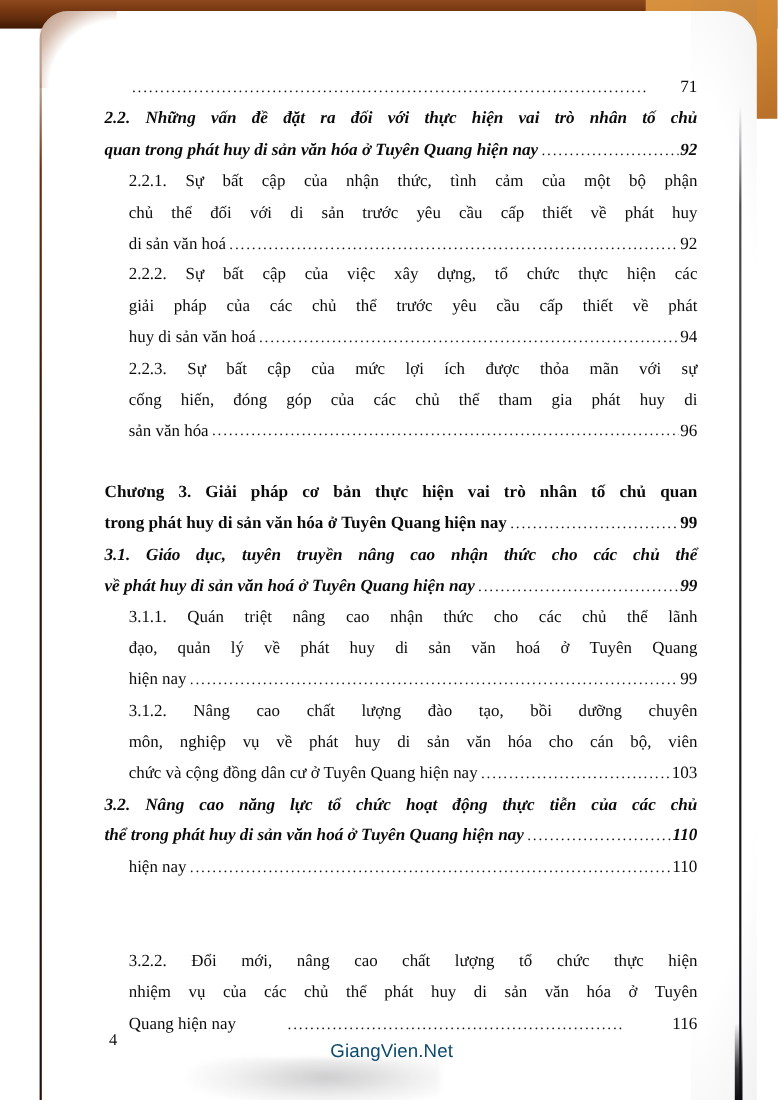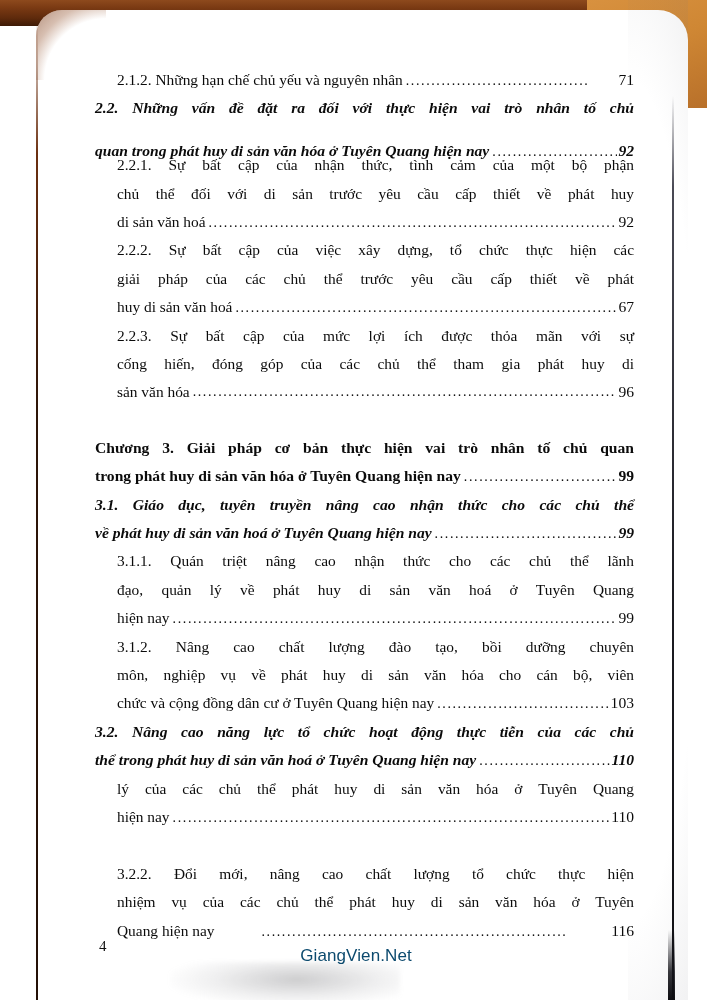--- a/index.html
+++ b/index.html
@@ -105,49 +105,48 @@
   <div class="page-curl-right"></div>
   <div class="edge-left"></div>
   <div class="edge-right"></div>
   <div class="edge-right-lower"></div>
   <div class="smudge"></div>
 </div>
 
 <div id="toc">
     <div class="entry" style="left: 117px; top: 66px; width: 517px; font-size: 15.4px; line-height: 28.4px; font-weight: normal; font-style: normal;">
       <div style="display: flex; align-items: baseline; white-space: nowrap;">
-        <span style="flex: 0 0 auto;">2.1.2. Những hạn chế chủ yếu và nguyên nhân</span>
         <span class="leader" style="font-style: normal; font-weight: normal;">........................................................................................................................</span>
         <span class="pg" style="flex: 0 0 auto; font-weight: normal; font-style: normal; padding-left: 0px; margin-left: 28px;">71</span>
       </div>
     </div>
     <div class="entry" style="left: 95px; top: 94.4px; width: 539px; font-size: 15.6px; line-height: 28.4px; font-weight: bold; font-style: italic;">
       <div style="text-align: justify; text-align-last: justify; white-space: normal; display: block;"><span>2.2. Những vấn đề đặt ra đối với thực hiện vai trò nhân tố chủ</span></div>
       <div style="display: flex; align-items: baseline; white-space: nowrap;">
-        <span style="flex: 0 0 auto; margin-top: 14px;">quan trong phát huy di sản văn hóa ở Tuyên Quang hiện nay</span>
+        <span style="flex: 0 0 auto;">quan trong phát huy di sản văn hóa ở Tuyên Quang hiện nay</span>
         <span class="leader" style="font-style: normal; font-weight: normal;">........................................................................................................................</span>
         <span class="pg" style="flex: 0 0 auto; font-weight: bold; font-style: italic; padding-left: 0px;">92</span>
       </div>
     </div>
     <div class="entry" style="left: 117px; top: 151.2px; width: 517px; font-size: 15.4px; line-height: 28.4px; font-weight: normal; font-style: normal;">
       <div style="text-align: justify; text-align-last: justify; white-space: normal; display: block;"><span>2.2.1. Sự bất cập của nhận thức, tình cảm của một bộ phận</span></div>
       <div style="text-align: justify; text-align-last: justify; white-space: normal; display: block;"><span>chủ thể đối với di sản trước yêu cầu cấp thiết về phát huy</span></div>
       <div style="display: flex; align-items: baseline; white-space: nowrap;">
         <span style="flex: 0 0 auto;">di sản văn hoá</span>
         <span class="leader" style="font-style: normal; font-weight: normal;">........................................................................................................................</span>
         <span class="pg" style="flex: 0 0 auto; font-weight: normal; font-style: normal; padding-left: 0px;">92</span>
       </div>
     </div>
     <div class="entry" style="left: 117px; top: 236.4px; width: 517px; font-size: 15.4px; line-height: 28.4px; font-weight: normal; font-style: normal;">
       <div style="text-align: justify; text-align-last: justify; white-space: normal; display: block;"><span>2.2.2. Sự bất cập của việc xây dựng, tổ chức thực hiện các</span></div>
       <div style="text-align: justify; text-align-last: justify; white-space: normal; display: block;"><span>giải pháp của các chủ thể trước yêu cầu cấp thiết về phát</span></div>
       <div style="display: flex; align-items: baseline; white-space: nowrap;">
         <span style="flex: 0 0 auto;">huy di sản văn hoá</span>
         <span class="leader" style="font-style: normal; font-weight: normal;">........................................................................................................................</span>
-        <span class="pg" style="flex: 0 0 auto; font-weight: normal; font-style: normal; padding-left: 0px;">67</span>
+        <span class="pg" style="flex: 0 0 auto; font-weight: normal; font-style: normal; padding-left: 0px;">94</span>
       </div>
     </div>
     <div class="entry" style="left: 117px; top: 321.6px; width: 517px; font-size: 15.4px; line-height: 28.4px; font-weight: normal; font-style: normal;">
       <div style="text-align: justify; text-align-last: justify; white-space: normal; display: block;"><span>2.2.3. Sự bất cập của mức lợi ích được thỏa mãn với sự</span></div>
       <div style="text-align: justify; text-align-last: justify; white-space: normal; display: block;"><span>cống hiến, đóng góp của các chủ thể tham gia phát huy di</span></div>
       <div style="display: flex; align-items: center; white-space: nowrap;">
         <span style="flex: 0 0 auto;">sản văn hóa</span>
         <span class="leader" style="font-style: normal; font-weight: normal;">........................................................................................................................</span>
         <span class="pg" style="flex: 0 0 auto; font-weight: normal; font-style: normal; padding-left: 0px;">96</span>
       </div>
@@ -188,21 +187,20 @@
     </div>
     <div class="entry" style="left: 95px; top: 717.8px; width: 539px; font-size: 15.6px; line-height: 28.4px; font-weight: bold; font-style: italic;">
       <div style="text-align: justify; text-align-last: justify; white-space: normal; display: block;"><span>3.2. Nâng cao năng lực tổ chức hoạt động thực tiễn của các chủ</span></div>
       <div style="display: flex; align-items: baseline; white-space: nowrap;">
         <span style="flex: 0 0 auto;">thể trong phát huy di sản văn hoá ở Tuyên Quang hiện nay</span>
         <span class="leader" style="font-style: normal; font-weight: normal;">........................................................................................................................</span>
         <span class="pg" style="flex: 0 0 auto; font-weight: bold; font-style: italic; padding-left: 0px;">110</span>
       </div>
     </div>
     <div class="entry" style="left: 117px; top: 774.6px; width: 517px; font-size: 15.4px; line-height: 28.4px; font-weight: normal; font-style: normal;">
-      <div style="text-align: justify; text-align-last: justify; white-space: normal; display: block;"><span>lý của các chủ thể phát huy di sản văn hóa ở Tuyên Quang</span></div>
       <div style="display: flex; align-items: baseline; white-space: nowrap;">
         <span style="flex: 0 0 auto;">hiện nay</span>
         <span class="leader" style="font-style: normal; font-weight: normal;">........................................................................................................................</span>
         <span class="pg" style="flex: 0 0 auto; font-weight: normal; font-style: normal; padding-left: 0px;">110</span>
       </div>
     </div>
     <div class="entry" style="left: 117px; top: 859.8px; width: 517px; font-size: 15.4px; line-height: 28.4px; font-weight: normal; font-style: normal;">
       <div style="text-align: justify; text-align-last: justify; white-space: normal; display: block;"><span>3.2.2. Đổi mới, nâng cao chất lượng tổ chức thực hiện</span></div>
       <div style="text-align: justify; text-align-last: justify; white-space: normal; display: block;"><span>nhiệm vụ của các chủ thể phát huy di sản văn hóa ở Tuyên</span></div>
       <div style="display: flex; align-items: baseline; white-space: nowrap; gap: 44px;">

